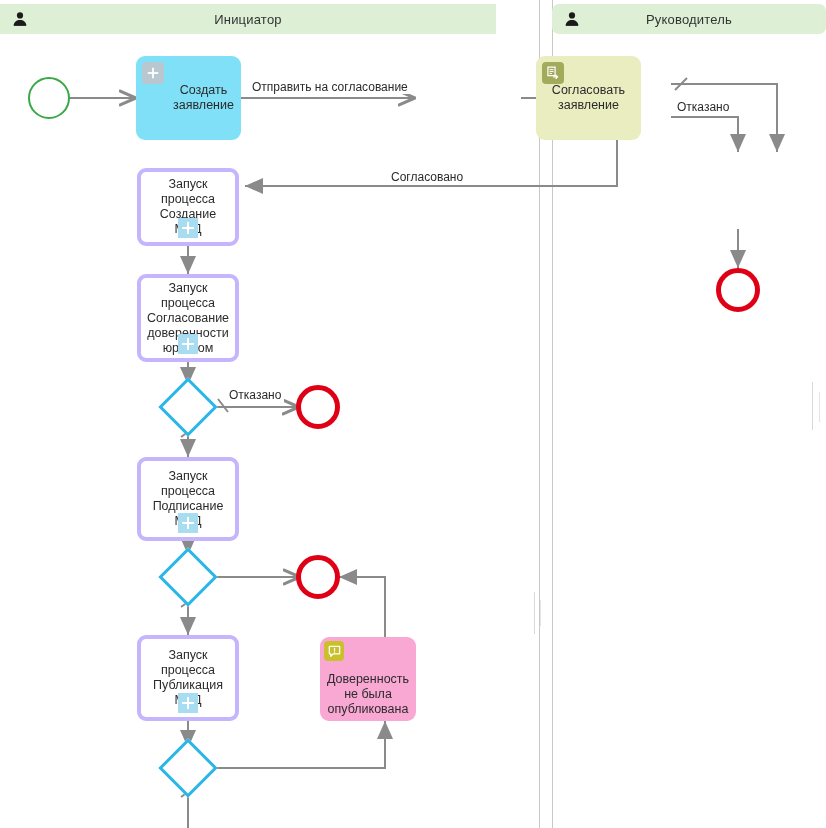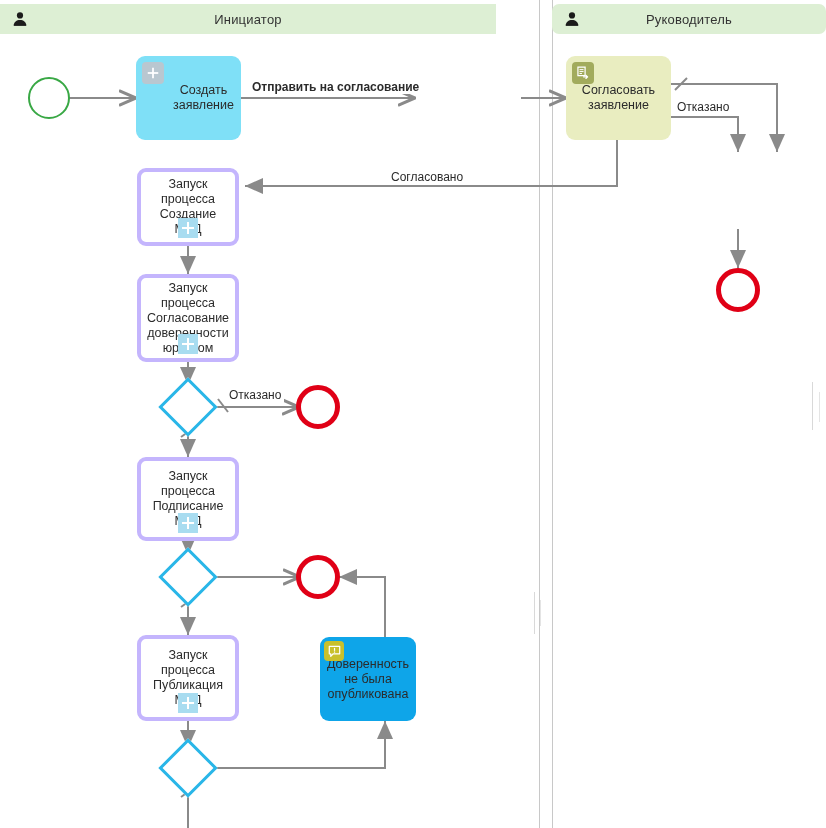--- a/index.html
+++ b/index.html
@@ -17,21 +17,21 @@
 
   
   .task{position:absolute;box-sizing:border-box;border-radius:9px;
         display:flex;align-items:center;justify-content:center;text-align:center;
         font-size:12.5px;line-height:15px;color:#2b2b2b;padding:4px 6px;}
   .task-label{white-space:pre-line;}
   .task-plain{background:#ffffff;border:4px solid #c4b5fd;}
   .task-cyan{background:#7fe0f7;}
   .task-amber{background:#fcdd8a;}
   .task-olive{background:#e9edc0;}
-  .task-yellow{background:#0ea5e9;}
+  .task-yellow{background:#f9a8d4;align-items:flex-end;}
 
   
   .badge{position:absolute;left:6px;top:6px;width:22px;height:22px;border-radius:4px;
          display:flex;align-items:center;justify-content:center;}
   .badge svg{display:block;}
   .badge-gray{background:#b9c7d0;}
   .badge-orange{background:#f3ab23;}
   .badge-olive{background:#a2ab5c;}
   .badge-olive2{background:#9ba853;}
   .badge-note{background:#c9c02c;}
@@ -140,21 +140,21 @@
     <path class="flow" stroke-width="1.6" d="M181 607 L195 597"></path>
     <path class="flow" stroke-width="1.6" d="M181 797 L195 787"></path>
     <path class="flow" stroke-width="1.6" d="M675 90 L687 78"></path>
   </svg>
 
   <div class="tickline" style="left:534px;top:592px;height:42px;"></div>
   <div class="tickline" style="left:540px;top:600px;height:26px;background:#e4e4e4;"></div>
   <div class="tickline" style="left:812px;top:382px;height:48px;"></div>
   <div class="tickline" style="left:819px;top:392px;height:30px;background:#e4e4e4;"></div>
 
-  <div class="edge-label" style="left:249px;top:80px;font-weight:bold;">Отправить на согласование</div>
+  <div class="edge-label" style="left:249px;top:80px;">Отправить на согласование</div>
   <div class="edge-label" style="left:388px;top:170px;">Согласовано</div>
   <div class="edge-label" style="left:674px;top:100px;">Отказано</div>
   <div class="edge-label" style="left:226px;top:388px;">Отказано</div>
 
   <div class="event event-start" style="left:28px;top:77px;width:42px;height:42px;"></div>
 
   <div class="event event-end" style="left:716px;top:268px;width:44px;height:44px;"></div>
 
   <div class="event event-end" style="left:296px;top:385px;width:44px;height:44px;"></div>
 
@@ -175,21 +175,21 @@
       <svg viewBox="0 0 16 16" width="14" height="14" aria-hidden="true">
         <rect x="2" y="7" width="12" height="2" fill="#ffffff"></rect>
         <rect x="7" y="2" width="2" height="12" fill="#ffffff"></rect>
       </svg>
     </span>
     <span class="task-label">Создать
 заявление</span>
   </div>
 
 
-  <div class="task task-olive" style="left:566px;top:56px;width:105px;height:84px;">
+  <div class="task task-olive" style="left:536px;top:56px;width:105px;height:84px;">
     <span class="badge badge-olive">
       <svg viewBox="0 0 16 16" width="14" height="14" aria-hidden="true">
         <path d="M2.2 1.4h8.2v9.6H2.2z" fill="none" stroke="#ffffff" stroke-width="1.4"></path>
         <rect x="4" y="3.6" width="4.6" height="1.1" fill="#ffffff"></rect>
         <rect x="4" y="5.8" width="4.6" height="1.1" fill="#ffffff"></rect>
         <rect x="4" y="8" width="2.8" height="1.1" fill="#ffffff"></rect>
         <path d="M8.6 12.4h4.4M11.3 10.6l2 1.8-2 1.8" fill="none" stroke="#ffffff" stroke-width="1.4" stroke-linecap="round" stroke-linejoin="round"></path>
       </svg>
     </span>
     <span class="task-label">Согласовать

